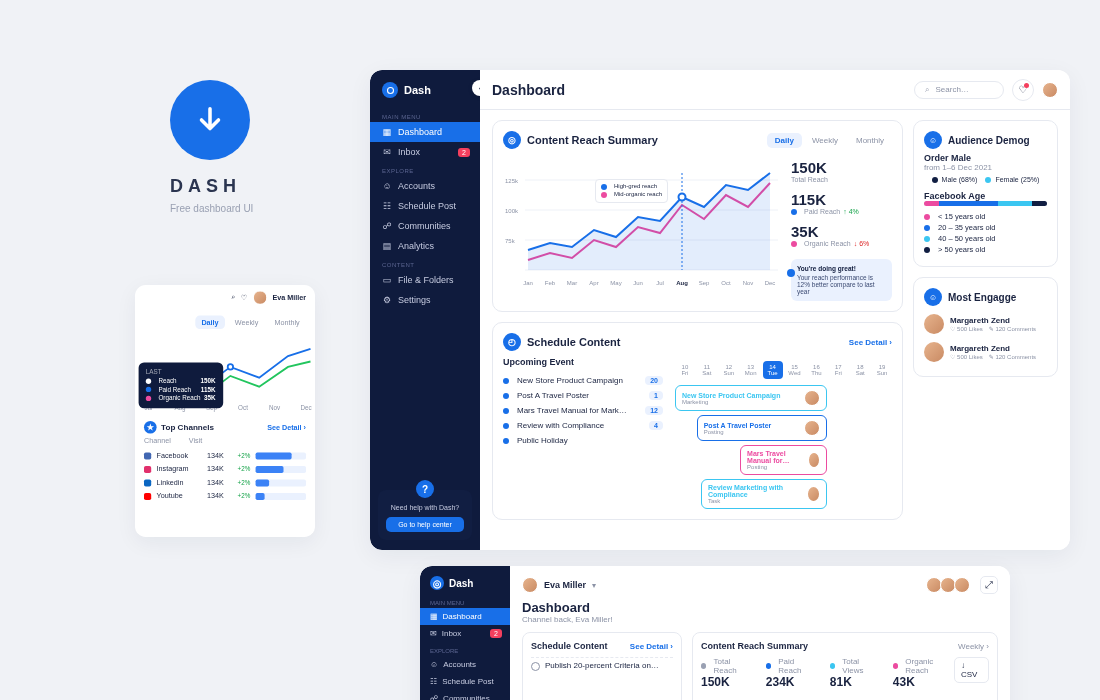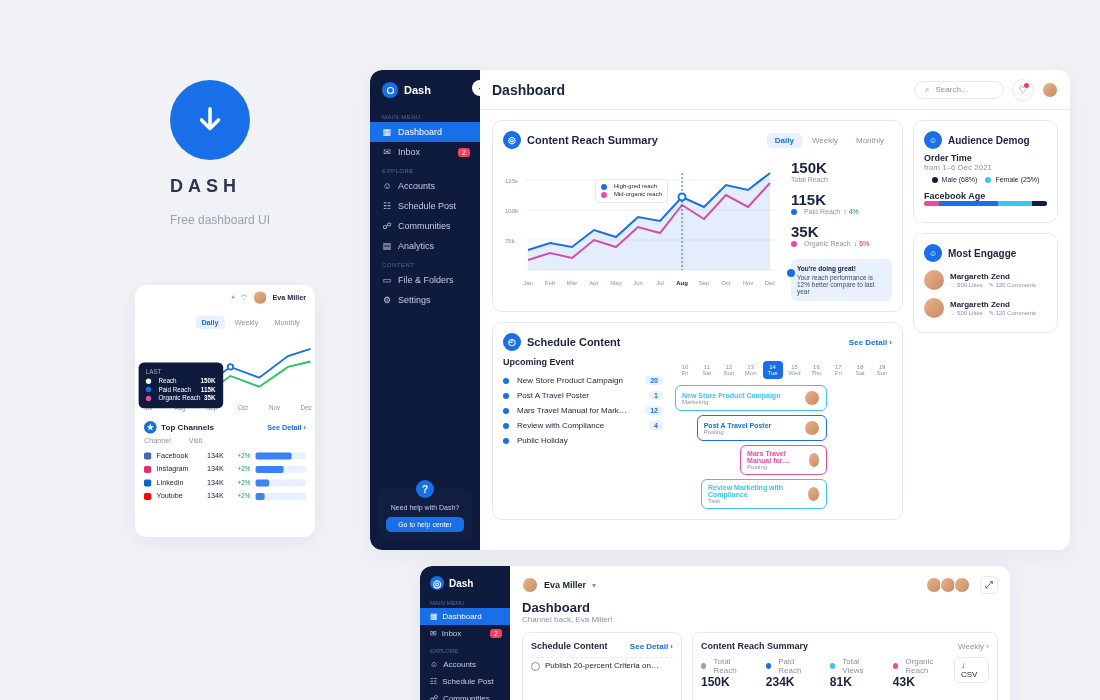--- a/index.html
+++ b/index.html
@@ -24,21 +24,21 @@
 .hdr{font-weight:700;}
 .iconcircle{width:18px;height:18px;border-radius:50%;background:var(--blue);display:flex;align-items:center;justify-content:center;color:#fff;}
 .dot{width:6px;height:6px;border-radius:50%;display:inline-block;margin-right:4px;}
 .row{display:flex;align-items:center;}
 .avatar{width:16px;height:16px;border-radius:50%;background:linear-gradient(135deg,#E7B48E,#C98A63);display:inline-block;border:1px solid #fff;}
 
 
 #logoBig{left:170px;top:80px;}
 #logoBig .circle{width:80px;height:80px;border-radius:50%;background:var(--blue);display:flex;align-items:center;justify-content:center;}
 #logoBig .title{margin-top:16px;letter-spacing:5px;font-size:18px;font-weight:600;color:#2B3550;}
-#logoBig .sub{color:#9AA1B3;font-size:12px;margin-top:16px;}
+#logoBig .sub{color:#9AA1B3;font-size:10px;margin-top:6px;}
 
 
 #main{left:370px;top:70px;width:700px;height:480px;overflow:hidden;}
 .sidebar{width:110px;height:100%;background:var(--navy);position:absolute;left:0;top:0;border-radius:12px 0 0 12px;color:#C6CBE0;padding:10px 0;}
 .sidebar .brand{display:flex;align-items:center;gap:6px;padding:2px 10px 10px 12px;font-weight:700;color:#fff;font-size:11px;}
 .sidebar .sect{font-size:6px;text-transform:uppercase;color:#5B6590;padding:6px 12px 2px;letter-spacing:.5px;}
 .sidebar .item{display:flex;align-items:center;gap:6px;padding:5px 12px;font-size:9px;cursor:pointer;position:relative;}
 .sidebar .item.active{background:var(--blue);color:#fff;border-radius:0;}
 .sidebar .item .ic{width:10px;height:10px;display:inline-flex;align-items:center;justify-content:center;font-size:9px;}
 .badge{position:absolute;right:10px;background:#F43F5E;color:#fff;font-size:7px;padding:1px 4px;border-radius:3px;}
@@ -417,39 +417,45 @@
       </div>
 
       <div class="colR">
         <div class="panel">
           <div class="title row" style="gap:6px;font-weight:700;font-size:10px;margin-bottom:4px">
               <span class="iconcircle">
                 <span style="font-size:8px">☺</span>
               </span>
               <span>Audience Demog</span>
             </div>
-          <div class="lbl hdr">Order Time</div>
+          <div class="lbl hdr">Order Male</div>
           <div class="tiny">from 1–6 Dec 2021</div>
           <div class="legend">
             <span class="row">
                 <span class="dot" style="background:#111E42"></span>
                 <span>Male (68%)</span>
               </span>
             <span class="row">
                 <span class="dot" style="background:#3BC6F1"></span>
                 <span>Female (25%)</span>
               </span>
           </div>
           <div class="lbl hdr" style="margin-top:8px">Facebook Age</div>
           <div class="agebar">
             <div style="width:12%;background:#EC4BA0"></div>
               <div style="width:48%;background:#186FE8"></div>
               <div style="width:28%;background:#3BC6F1"></div>
               <div style="width:12%;background:#111E42"></div>
           </div>
+          <div id="ages">
+              <div class="ageitem"><span class="dot" style="background:#EC4BA0"></span>&lt; 15 years old</div>
+              <div class="ageitem"><span class="dot" style="background:#186FE8"></span>20 – 35 years old</div>
+              <div class="ageitem"><span class="dot" style="background:#3BC6F1"></span>40 – 50 years old</div>
+              <div class="ageitem"><span class="dot" style="background:#111E42"></span>&gt; 50 years old</div>
+            </div>
         </div>
 
         <div class="panel">
           <div class="title row" style="gap:6px;font-weight:700;font-size:10px;margin-bottom:4px">
               <span class="iconcircle">
                 <span style="font-size:8px">☺</span>
               </span>
               <span>Most Engagge</span>
             </div>
           <div id="members">

